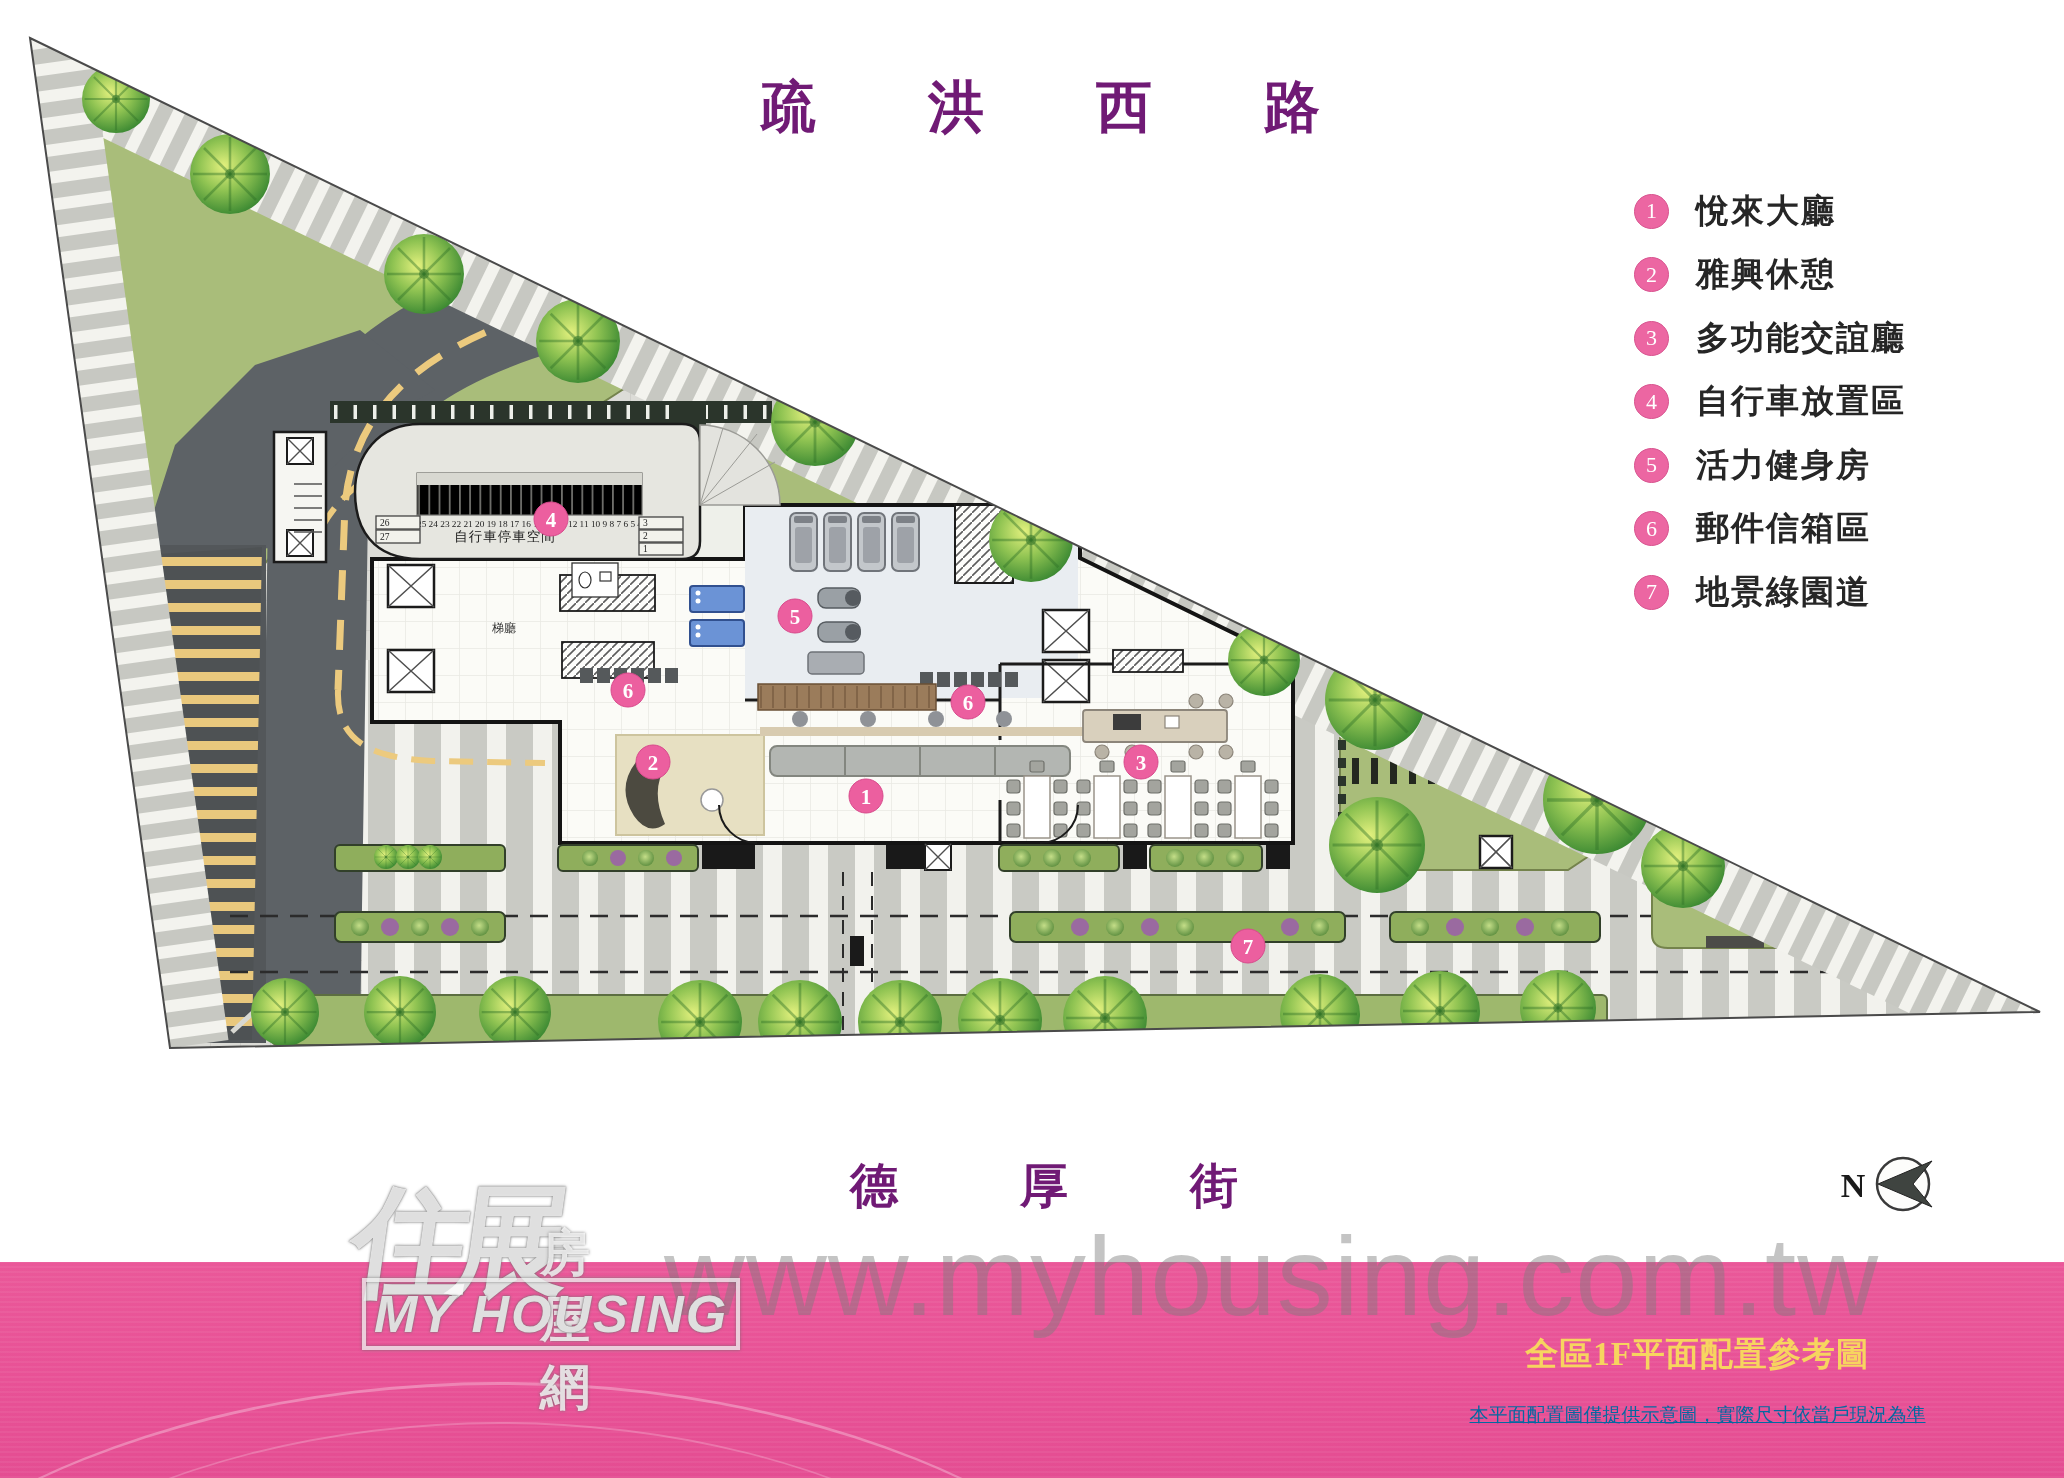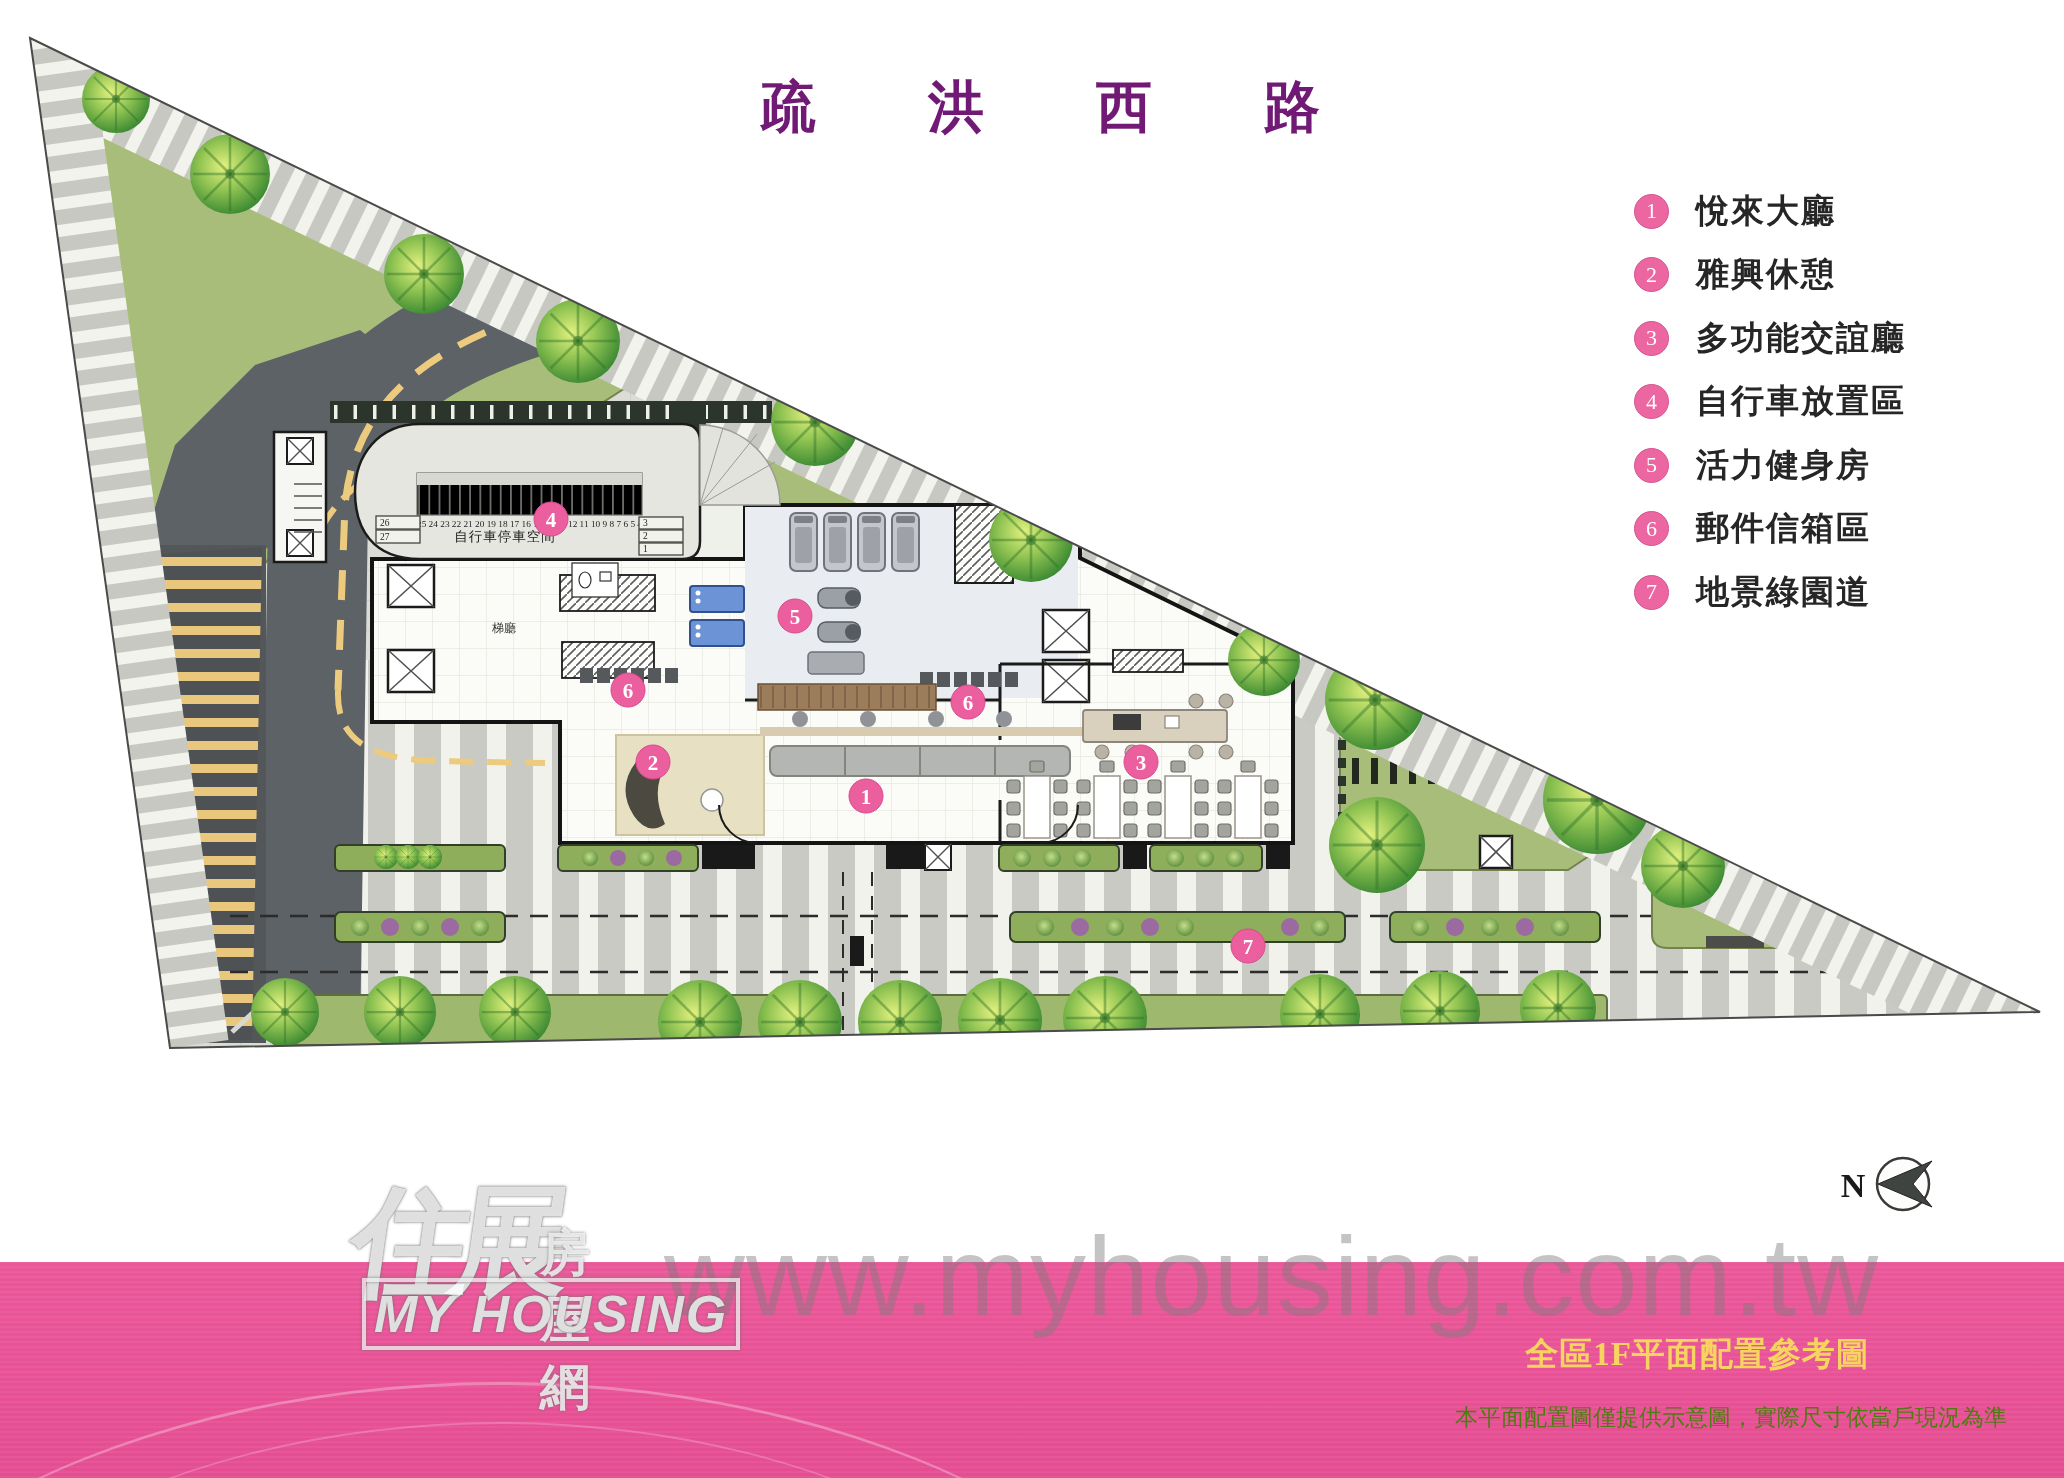--- a/index.html
+++ b/index.html
@@ -38,21 +38,21 @@
       background:linear-gradient(180deg,#ea5899 0%,#e85196 55%,#e44d92 100%);overflow:hidden;}
   .banner::before{content:"";position:absolute;left:-250px;top:120px;width:1500px;height:900px;
       border-radius:50%;border-top:3px solid rgba(255,255,255,0.30);}
   .banner::after{content:"";position:absolute;left:-150px;top:160px;width:1300px;height:800px;
       border-radius:50%;border-top:2px solid rgba(255,255,255,0.22);}
   .banner .scan{position:absolute;inset:0;
       background:repeating-linear-gradient(0deg,rgba(255,255,255,0.05) 0 2px,rgba(0,0,0,0) 2px 5px);}
   .banner-title{position:absolute;left:1440px;top:1332px;width:515px;text-align:center;z-index:5;
       font-size:33px;font-weight:bold;color:#f7d45f;letter-spacing:1px;white-space:nowrap;}
   .banner-sub{position:absolute;left:1455px;top:1402px;width:485px;text-align:center;z-index:5;
-      font-size:23px;color:#4d7c0f;letter-spacing:0px;white-space:nowrap;}
+      font-size:19px;color:#0369a1;letter-spacing:0px;white-space:nowrap;text-decoration:underline;}
 </style>
 </head>
 <body>
 
 <div class="stage">
 
   <svg width="2064" height="1478" viewBox="0 0 2064 1478" style="position:absolute;left:0;top:0;z-index:1;">
     <defs>
       <clipPath id="clipSite">
           <polygon points="30,38 2040,1012 170,1048"></polygon>
@@ -475,20 +475,21 @@
     </g>
 
     <g>
       <circle cx="1903" cy="1184" r="26" fill="#fdfdfb" stroke="#3a3a3a" stroke-width="2.5"></circle>
       <polygon points="1932,1161 1878,1184 1932,1207 1913,1184" fill="#3f4440" stroke="#222" stroke-width="1"></polygon>
       <text x="1853" y="1197" font-family="Liberation Sans, sans-serif" font-size="34" font-weight="bold" fill="#1a1a1a" text-anchor="middle">N</text>
     </g>
   </svg>
 
   <div class="road-label road-top">疏洪西路</div>
+  <div class="road-label road-bottom">德厚街</div>
 
   <div class="legend">
     <div class="legend-row">
       <span class="legend-dot">1</span>
       <span class="legend-label">悅來大廳</span>
     </div>
     <div class="legend-row">
       <span class="legend-dot">2</span>
       <span class="legend-label">雅興休憩</span>
     </div>

